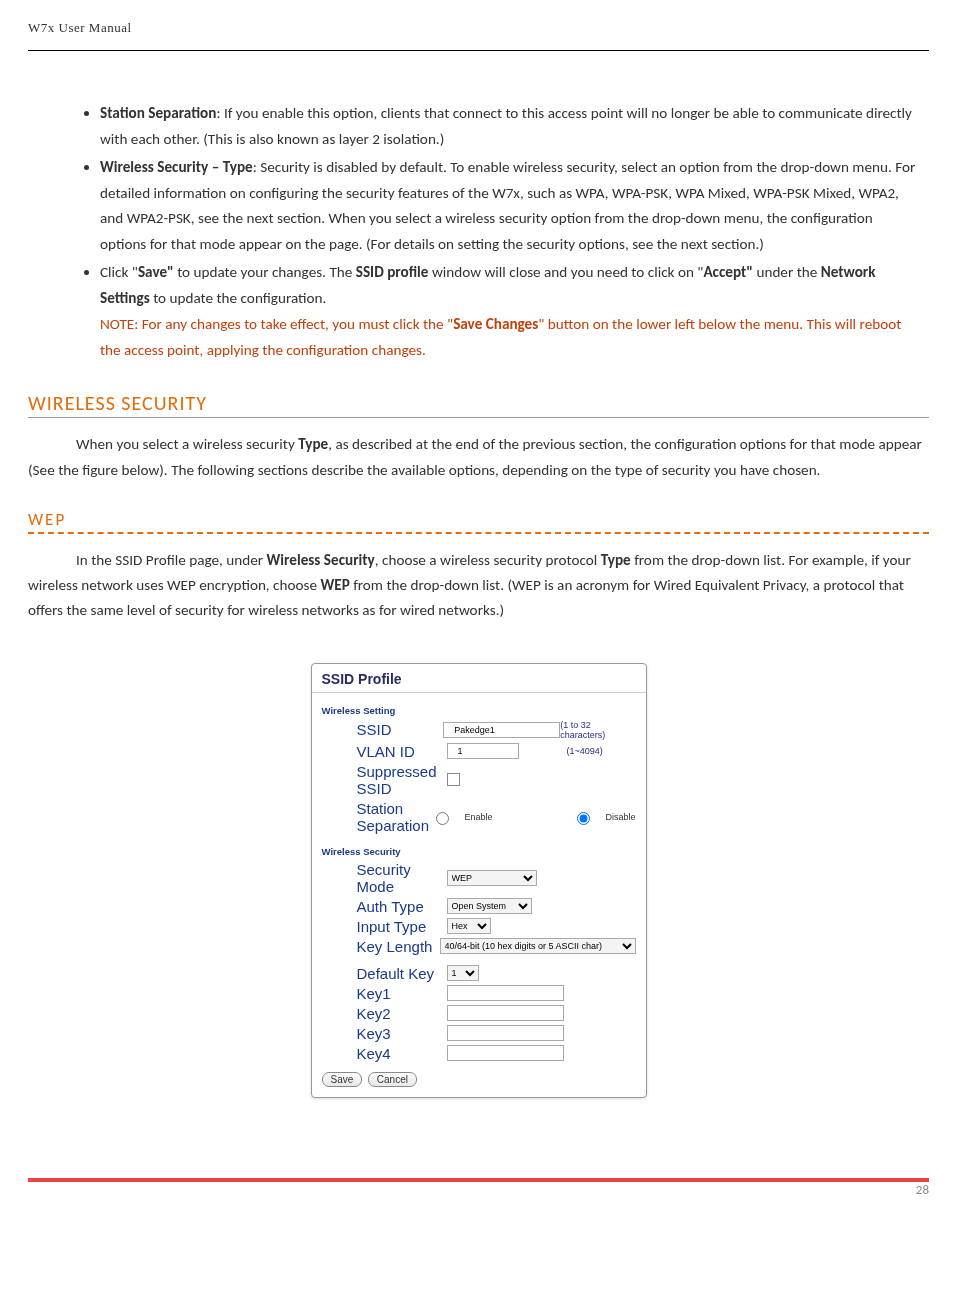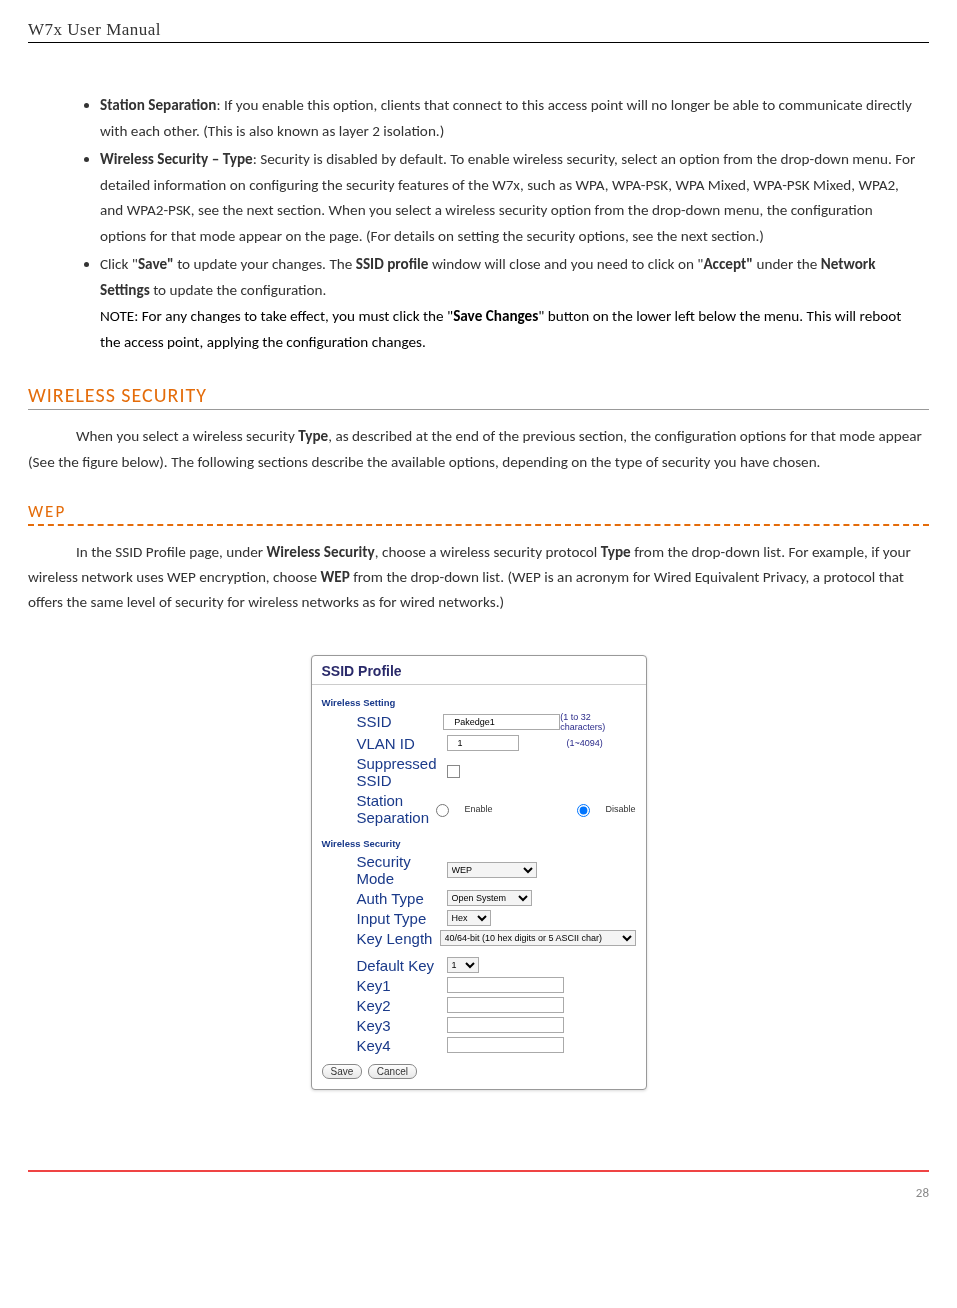--- a/index.html
+++ b/index.html
@@ -6,39 +6,39 @@
     font-family: Calibri, Arial, sans-serif;
     margin: 0;
     padding: 20px 28px;
     background: #ffffff;
     color: #333;
     width: 957px;
     box-sizing: border-box;
   }
   .header-line {
     font-family: "Times New Roman", serif;
-    font-size: 17px;
+    font-size: 13px;
     letter-spacing: 0.5px;
     border-bottom: 1px solid #000;
-    padding-bottom: 2px;
+    padding-bottom: 14px;
     margin-bottom: 50px;
   }
   ul.main-list {
     list-style: disc;
     padding-left: 72px;
     margin: 0 10px 0 0;
   }
   ul.main-list li {
     font-size: 15.2px;
     line-height: 1.7;
     margin-bottom: 2px;
     color: #333;
   }
   .red-note {
-    color: #000000;
+    color: #c2410c;
   }
   h2.section-orange {
     font-family: Calibri, Arial, sans-serif;
     color: #e46c0a;
     font-size: 20px;
     font-weight: normal;
     letter-spacing: 1px;
     margin: 28px 0 2px 0;
     border-bottom: 1px solid #999;
     padding-bottom: 2px;
@@ -121,26 +121,26 @@
   .btn {
     display:inline-block;
     font-size:10px;
     padding: 1px 8px;
     border:1px solid #888;
     border-radius:7px;
     background: linear-gradient(#fdfdfd,#e8e8e8);
     margin-right:3px;
   }
   .footer {
-    border-top: 2px solid #ef4444;
+    border-top: 4px solid #ef4444;
     margin-top: 80px;
     text-align: right;
     font-size: 13px;
     color: #888;
-    padding-top: 13px;
+    padding-top: 0;
   }
   b { font-weight: bold; }
 </style>
 </head>
 <body>
 
 <div class="header-line">
   <span>W7x  User Manual</span>
 </div>
 

